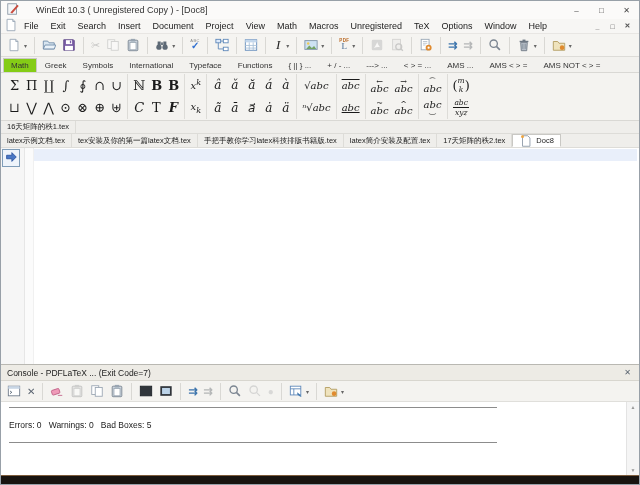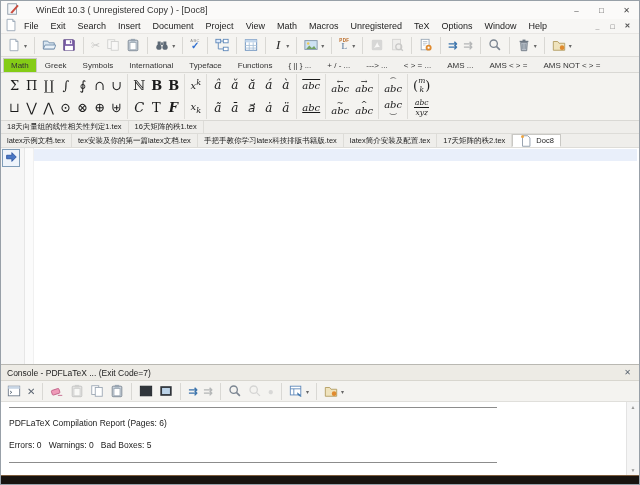--- a/index.html
+++ b/index.html
@@ -457,20 +457,32 @@
             <span class="ac">ȧ</span>
           </div>
           <div class="cell">
             <span class="ac">ä</span>
           </div>
         </div>
       </div>
       <div class="pgroup">
         <div class="prow">
           <div class="cell">
+            <span class="sm">√abc</span>
+          </div>
+        </div>
+        <div class="prow">
+          <div class="cell">
+            <span class="sm">ⁿ√abc</span>
+          </div>
+        </div>
+      </div>
+      <div class="pgroup">
+        <div class="prow">
+          <div class="cell">
             <span class="sm ov">abc</span>
           </div>
         </div>
         <div class="prow">
           <div class="cell">
             <span class="sm un">abc</span>
           </div>
         </div>
       </div>
       <div class="pgroup">
@@ -537,23 +549,20 @@
             <span class="fr">
               <span class="num bar">abc</span>
               <span class="den">xyz</span>
             </span>
           </div>
         </div>
       </div>
     </div>
 
   <div class="doctabs r1 row" id="doctabs1">
-      <div class="dtab">
-        <span>18天向量组的线性相关性判定1.tex</span>
-      </div>
       <div class="dtab">
         <span>16天矩阵的秩1.tex</span>
       </div>
     </div>
   <div class="doctabs r2 row" id="doctabs2">
       <div class="dtab">
         <span>latex示例文档.tex</span>
       </div>
       <div class="dtab">
         <span>tex安装及你的第一篇latex文档.tex</span>
@@ -714,21 +723,20 @@
             <path d="M1.5 4h5l1.5 2h6.5v8H1.5z" fill="#efe3bd" stroke="#b19a5d"></path>
             <circle cx="11.5" cy="11" r="2.6" fill="#e08a2e"></circle>
           </svg>
         </span>
         <span class="dd">▾</span>
       </div>
     </div>
 
   <div class="cout row">
     <div class="rule" style="margin-top:2px"></div>
-    <div class="cline">PDFLaTeX Compilation Report (Pages: 6)</div>
     <div class="cline2">Errors: 0   Warnings: 0   Bad Boxes: 5</div>
     <div class="rule b"></div>
     <div class="cscroll">
       <span>▲</span>
       <span>▼</span>
     </div>
   </div>
 
   <div class="statusbar row"></div>
 

